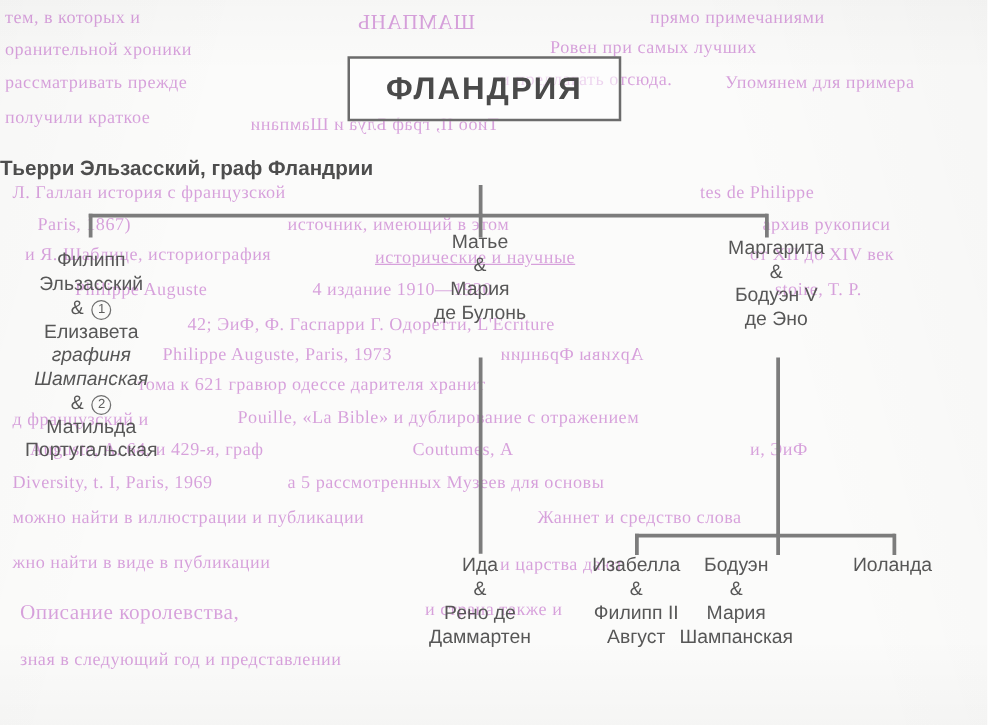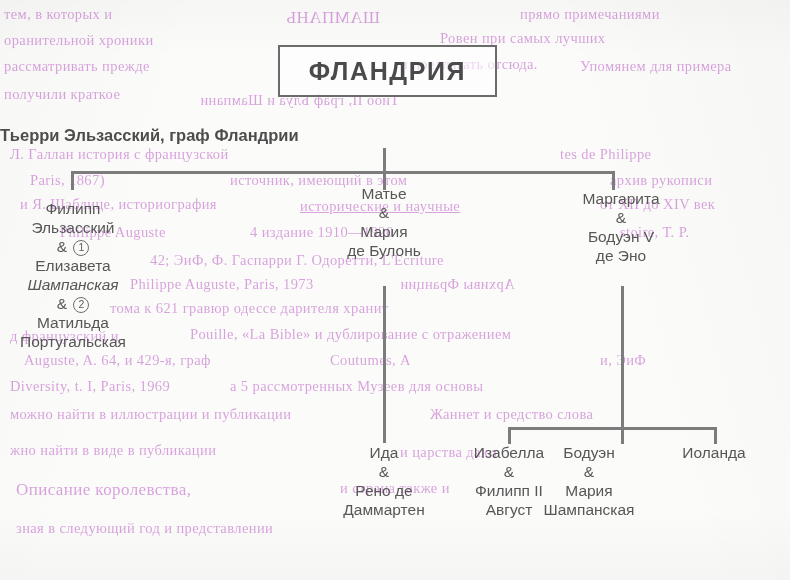--- a/index.html
+++ b/index.html
@@ -179,20 +179,21 @@
   <div class="line h" style="left:508px; top:427px; width:208px;"></div>
   <div class="line v" style="left:508px; top:427px; height:17px;"></div>
   <div class="line v" style="left:621px; top:427px; height:17px;"></div>
   <div class="line v" style="left:714px; top:427px; height:17px;"></div>
 
   <div class="node" id="n-philippe" style="left:0px;   top:199px; width:146px;">
       <span class="ln">Филипп</span>
       <span class="ln">Эльзасский</span>
       <span class="ln">&amp; <span class="circnum">1</span></span>
       <span class="ln">Елизавета</span>
+      <span class="ln ital">графиня</span>
       <span class="ln ital">Шампанская</span>
       <span class="ln">&amp; <span class="circnum">2</span></span>
       <span class="ln">Матильда</span>
       <span class="ln">Португальская</span>
     </div>
   <div class="node" id="n-matthieu" style="left:313px; top:184px; width:142px;">
       <span class="ln">Матье</span>
       <span class="ln">&amp;</span>
       <span class="ln">Мария</span>
       <span class="ln">де Булонь</span>

